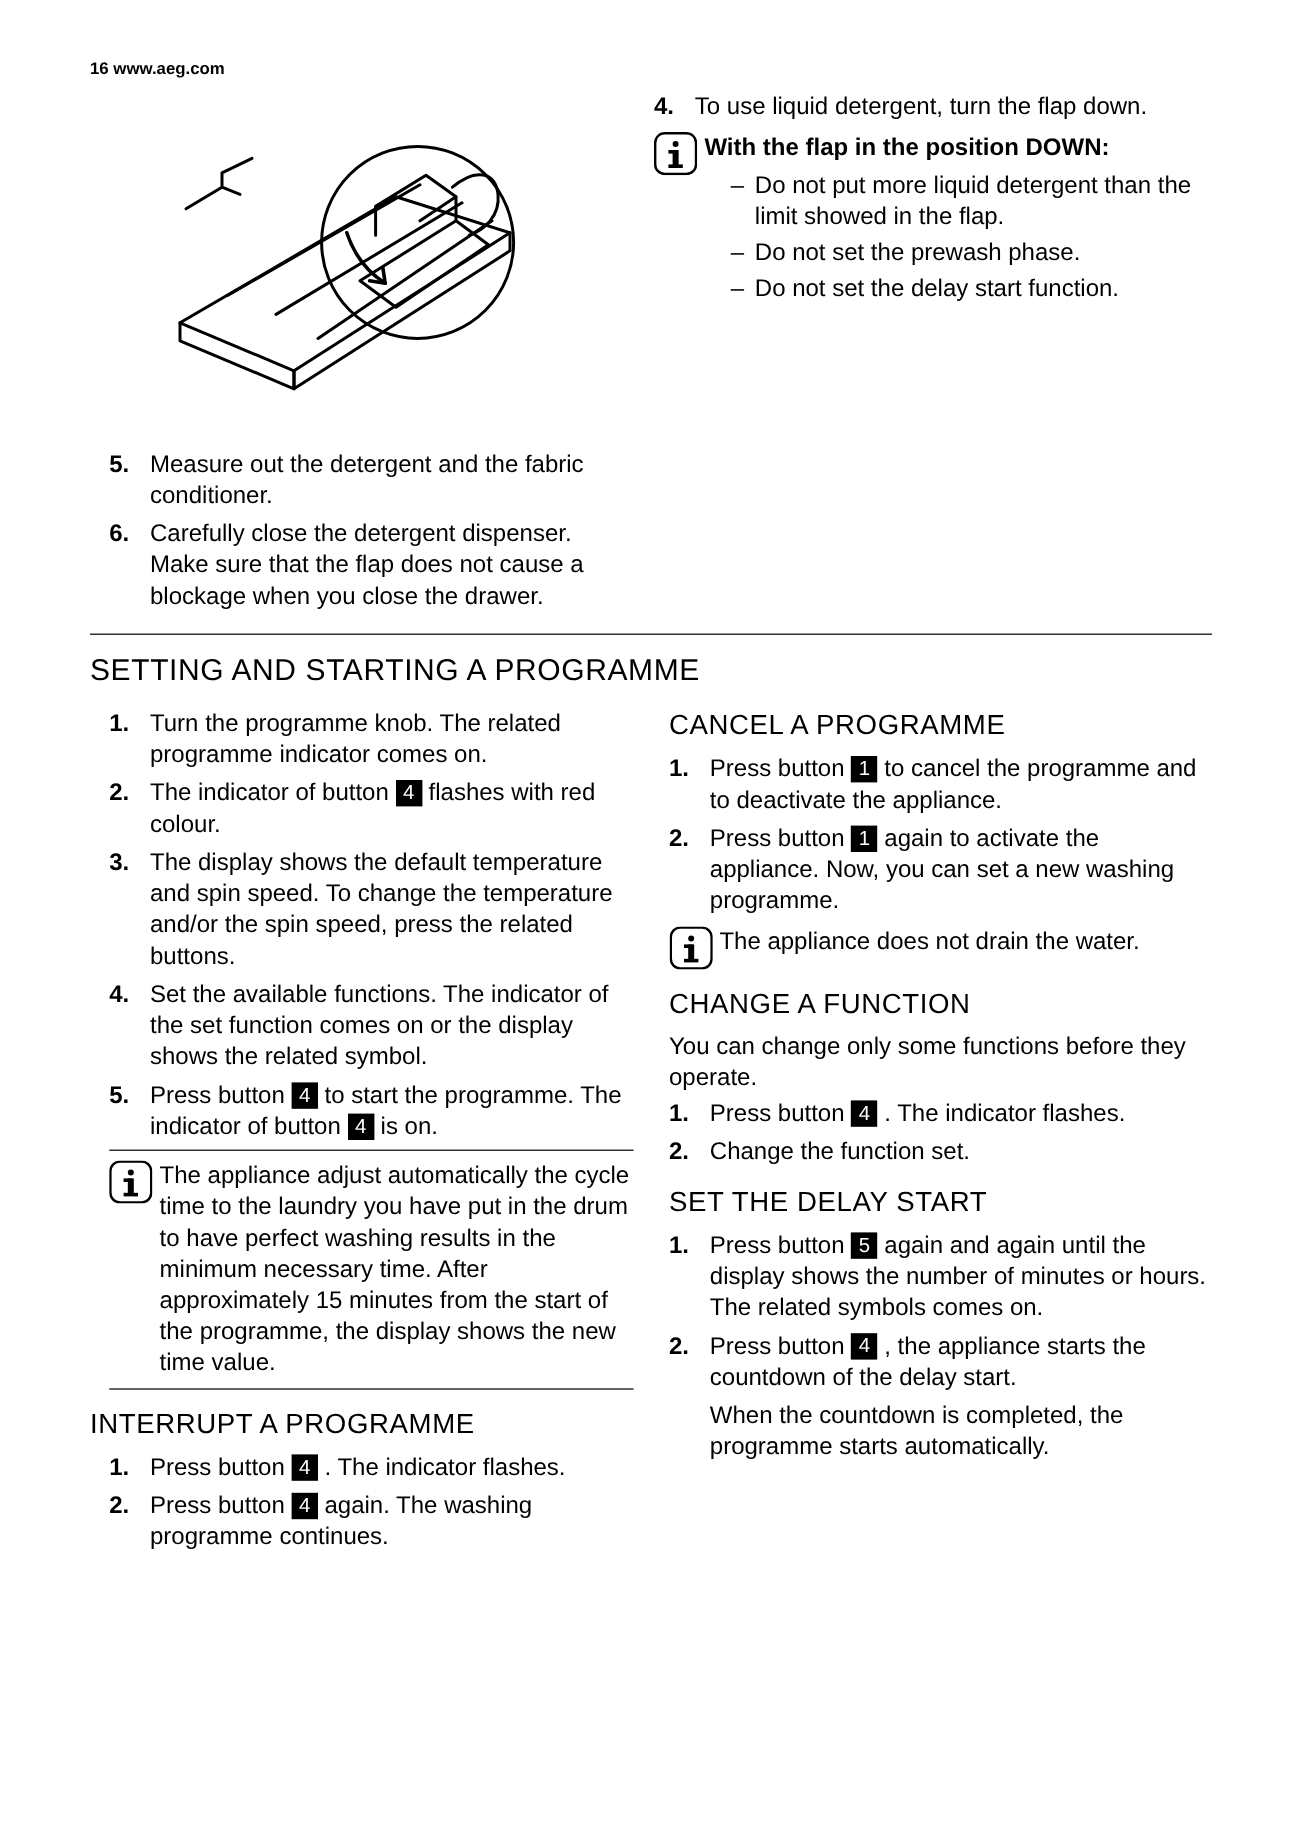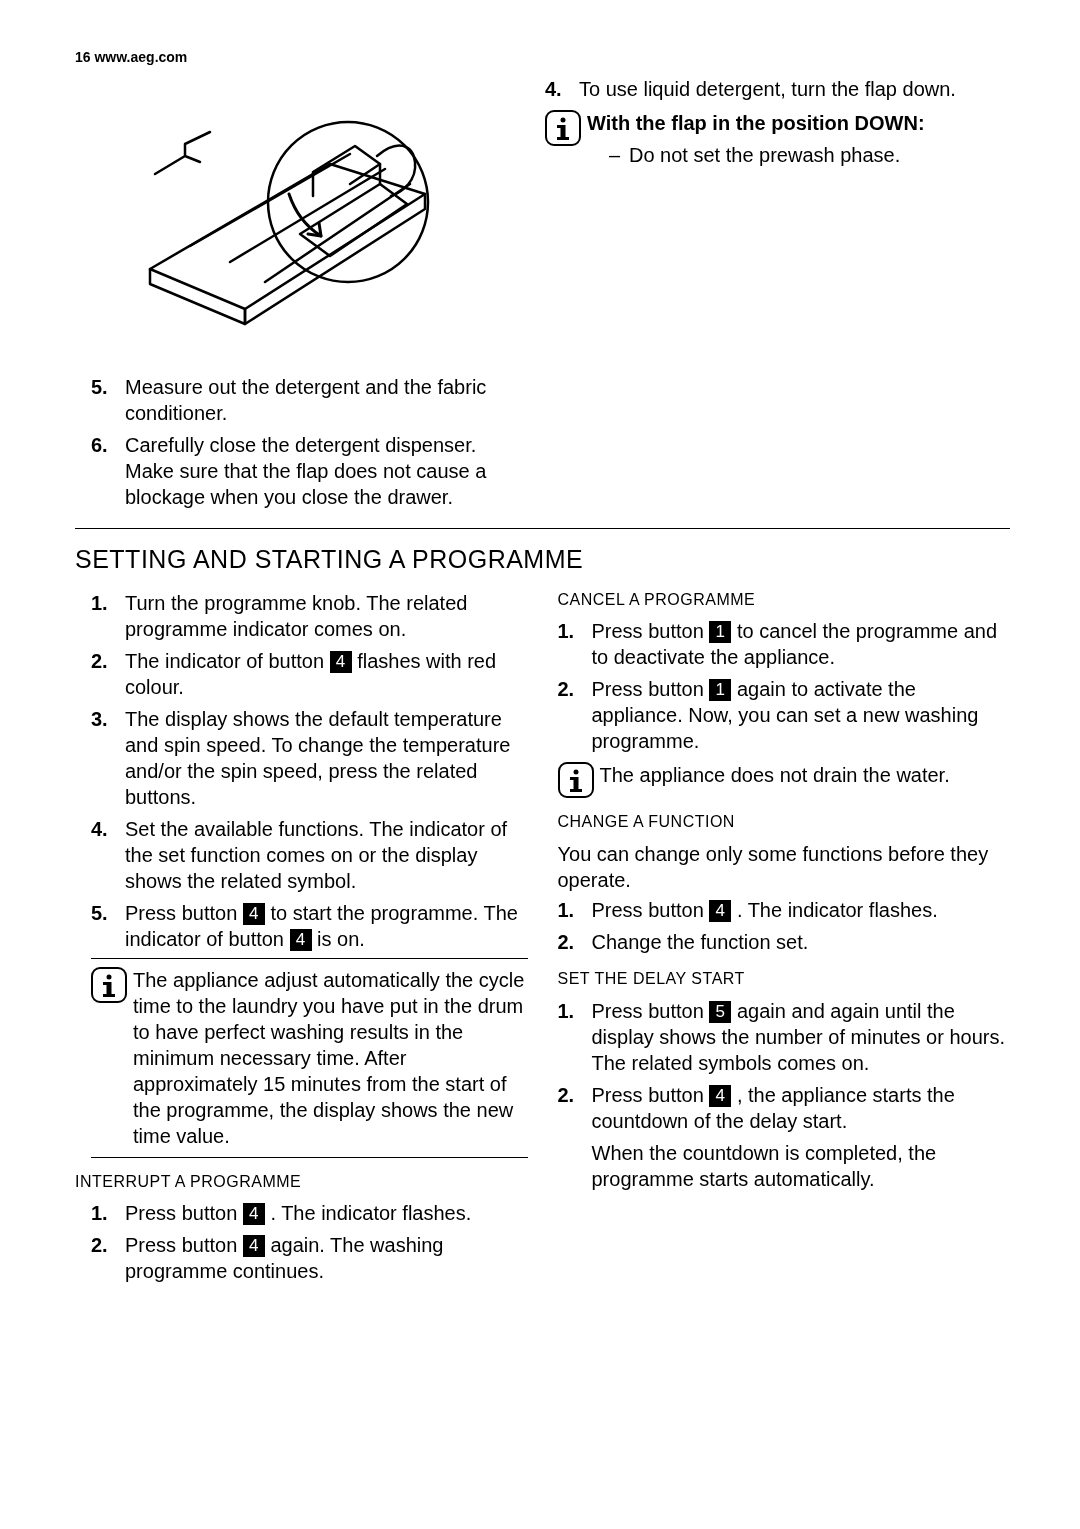--- a/index.html
+++ b/index.html
@@ -92,21 +92,21 @@
     border-top: 1.5px solid #000;
     margin: 12px 0 14px;
   }
   h1.section {
     font-size: 25px;
     font-weight: 400;
     letter-spacing: 0.5px;
     margin: 0 0 14px 0;
   }
   h2.sub {
-    font-size: 16px;
+    font-size: 23px;
     font-weight: 400;
     letter-spacing: 0.5px;
     margin: 14px 0 8px;
   }
   .bnum {
     background: #000;
     color: #fff;
     display: inline-block;
     width: 22px;
     height: 22px;
@@ -194,21 +194,23 @@
             <rect x="1" y="1" width="34" height="34" rx="8" ry="8" fill="none" stroke="#000" stroke-width="2"></rect>
             <circle cx="18" cy="10" r="2.5" fill="#000"></circle>
             <rect x="15.5" y="15" width="5" height="14" fill="#000"></rect>
             <rect x="12" y="27" width="12" height="3" fill="#000"></rect>
             <rect x="12" y="15" width="7" height="3" fill="#000"></rect>
           </svg>
       </span>
       <div class="body bold-lead">
         <b>With the flap in the position DOWN:</b>
         <ul class="dash">
+          <li>Do not put more liquid detergent than the limit showed in the flap.</li>
           <li>Do not set the prewash phase.</li>
+          <li>Do not set the delay start function.</li>
         </ul>
       </div>
     </div>
   </div>
 </div>
 
 <hr class="sep">
 
 <h1 class="section">SETTING AND STARTING A PROGRAMME</h1>
 

